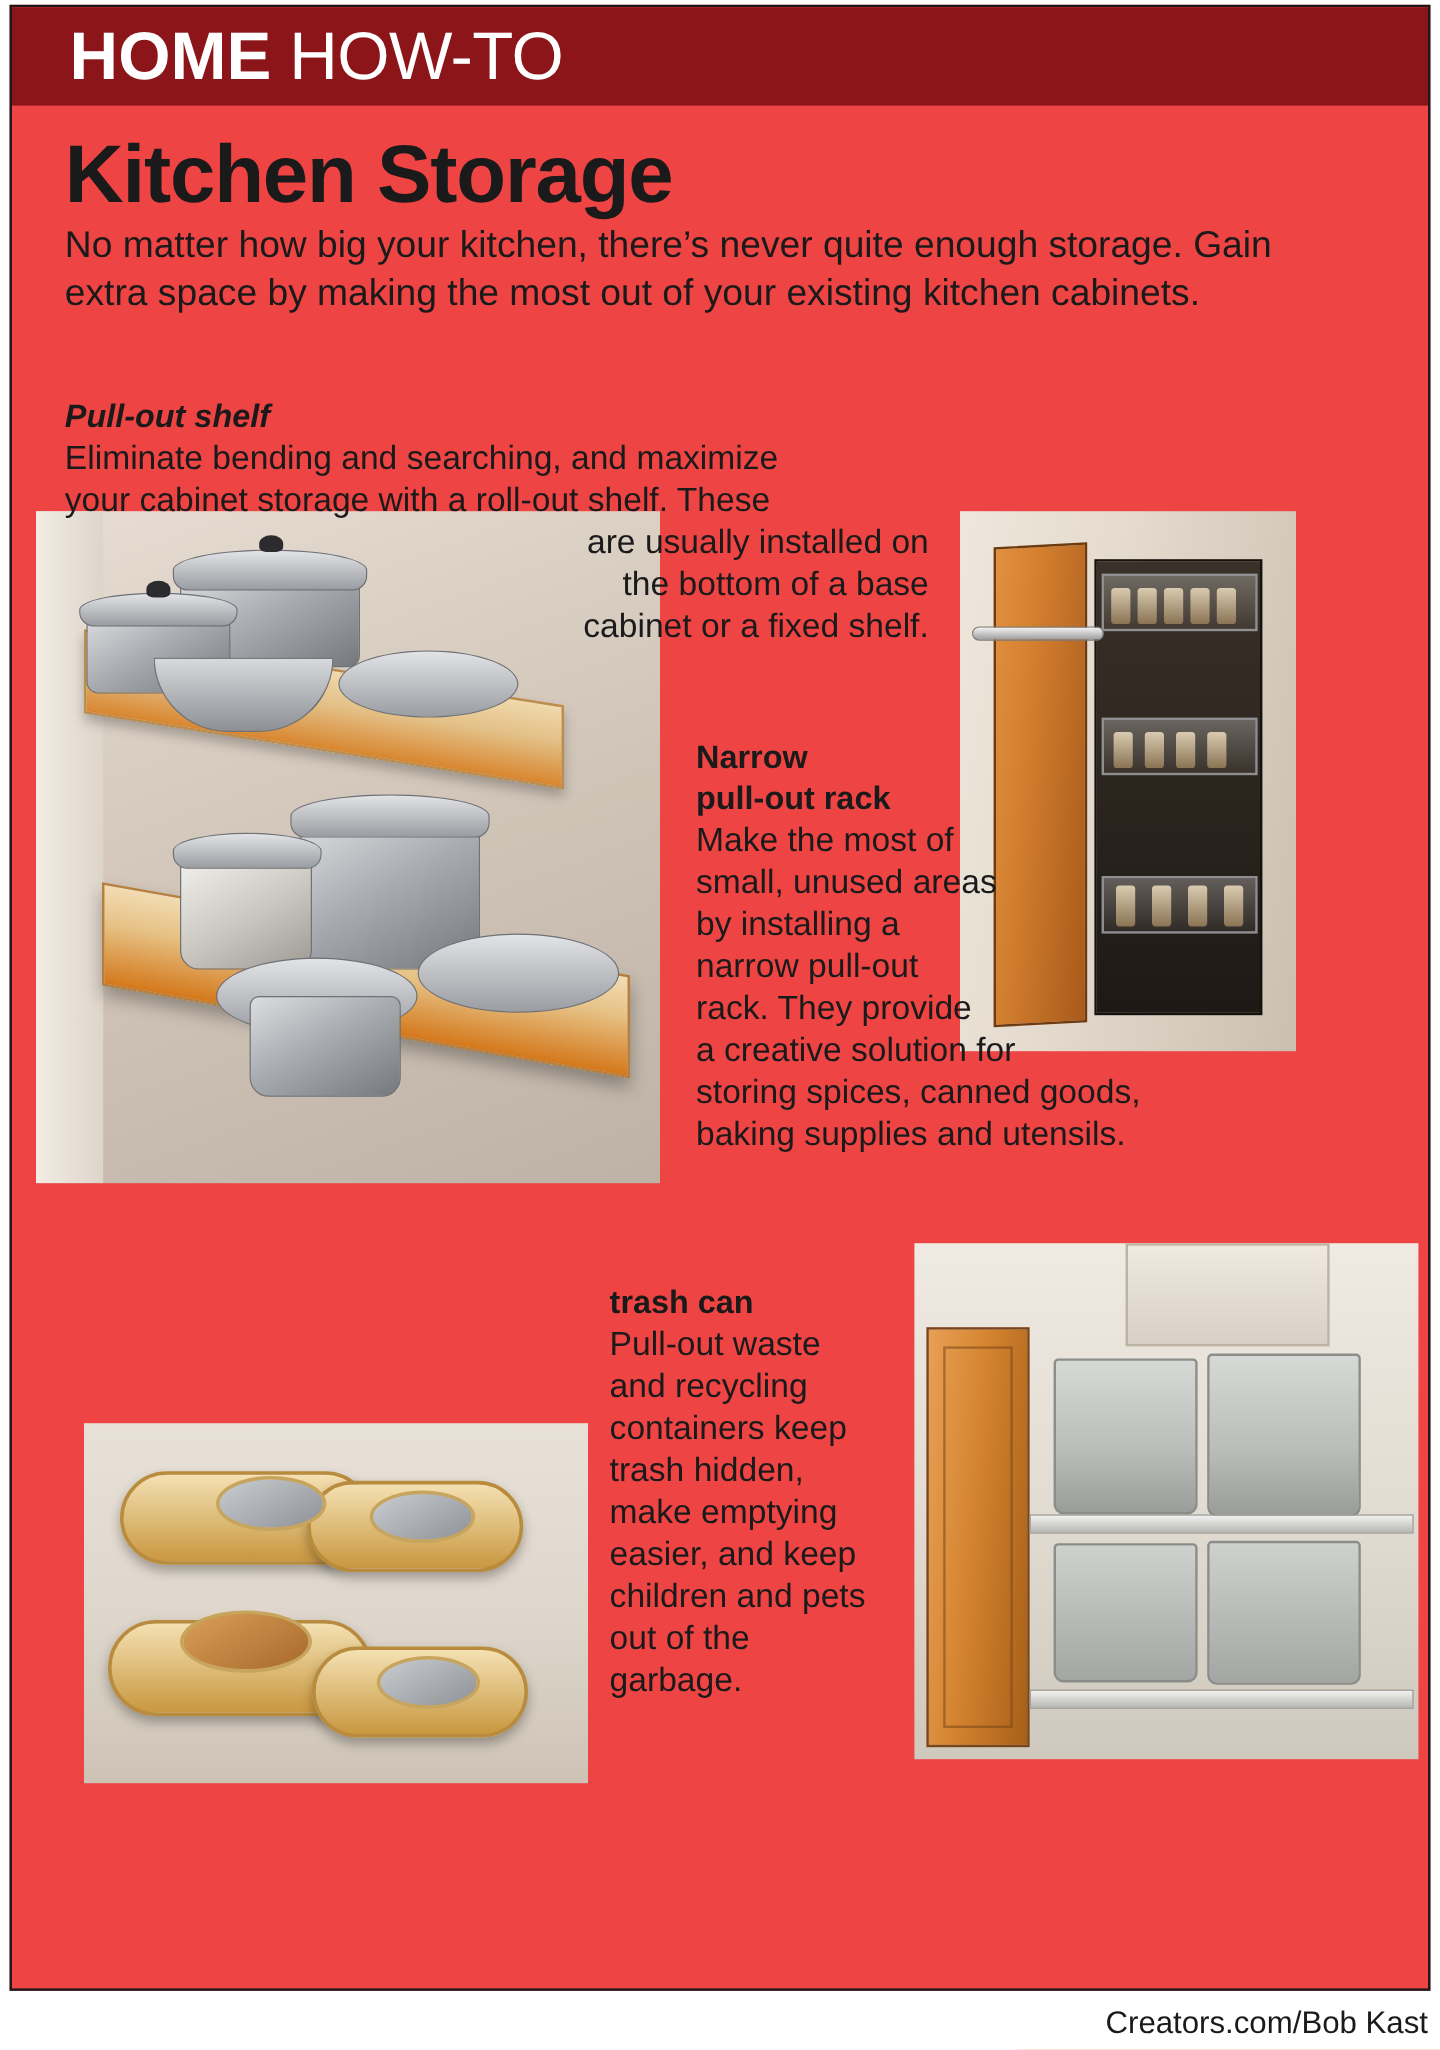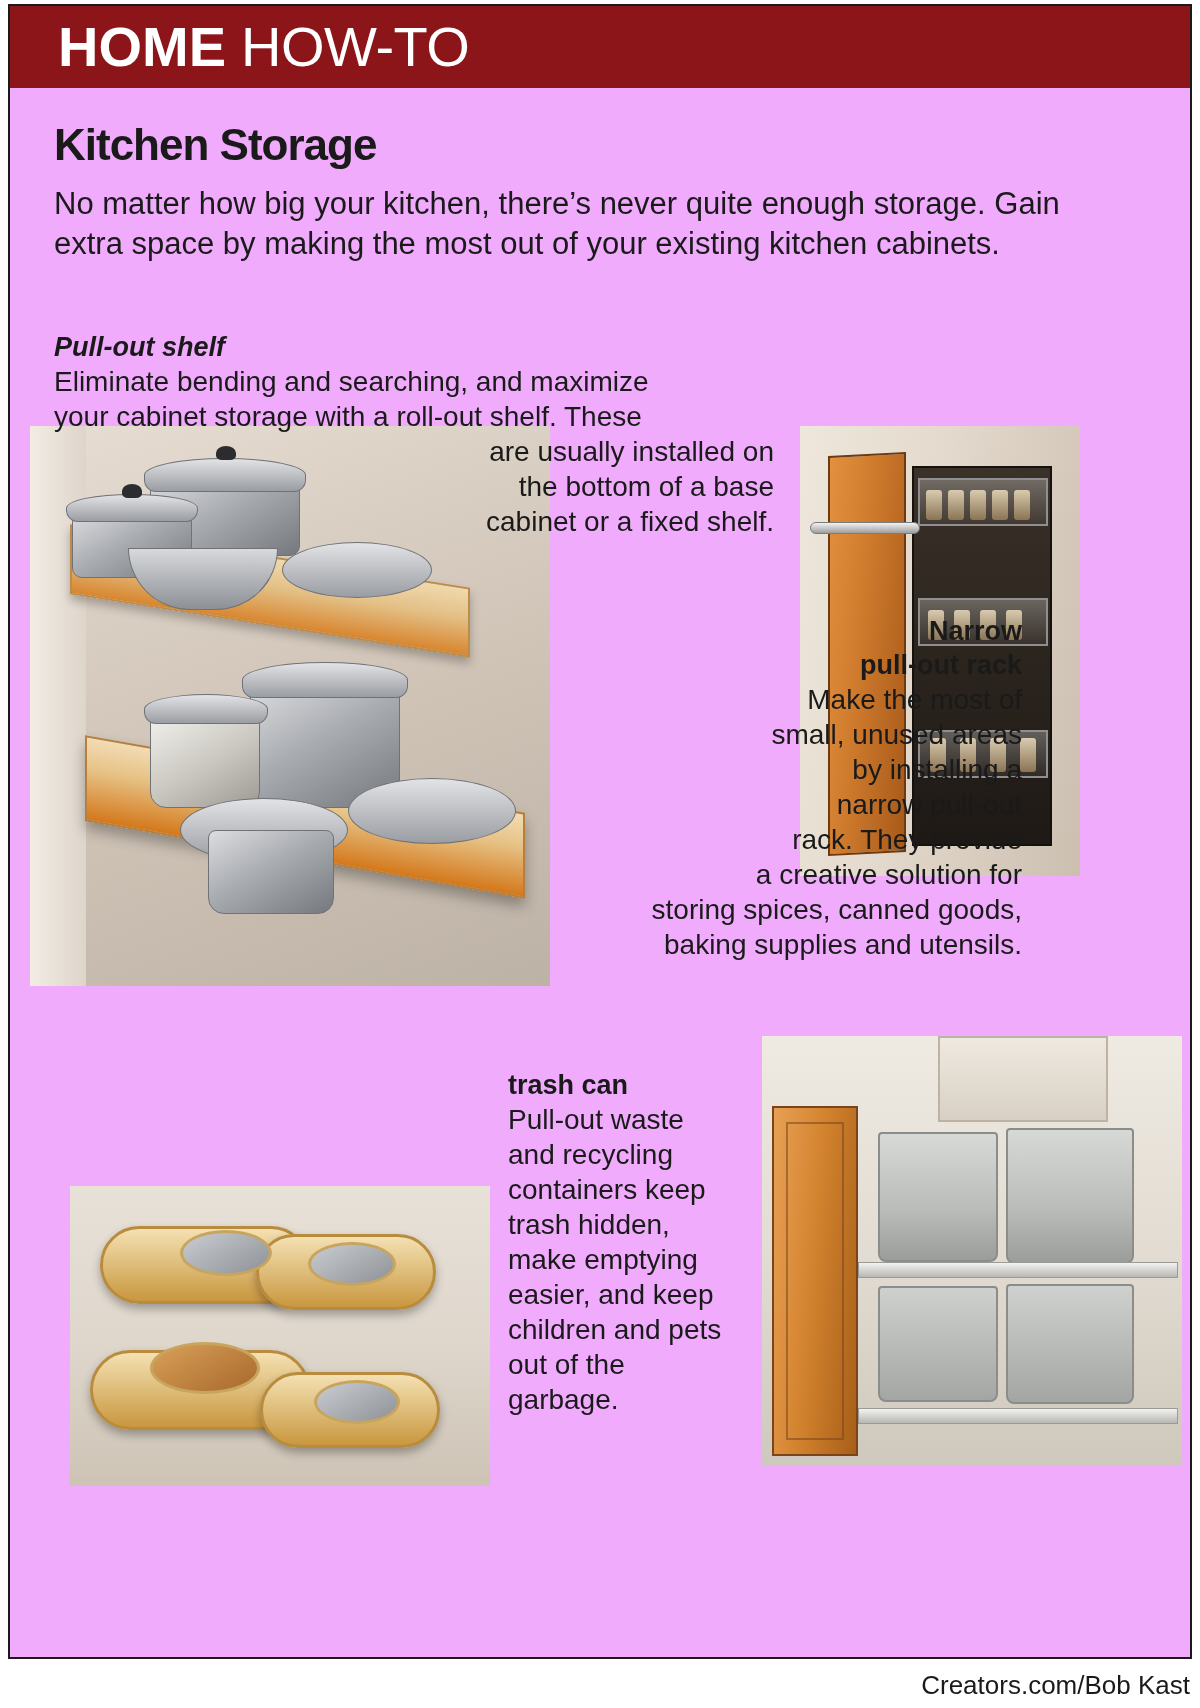--- a/index.html
+++ b/index.html
@@ -18,21 +18,21 @@
     height: 1708px;
     background: #ffffff;
   }
 
   .panel {
     position: absolute;
     left: 8px;
     top: 4px;
     width: 1184px;
     height: 1655px;
-    background: #f0abfc;
+    background: #ef4444;
     border: 2px solid #1a1a1a;
     overflow: hidden;
   }
 
   
   .header-bar {
     position: absolute;
     left: 0; top: 0;
     width: 100%;
     height: 82px;
@@ -54,21 +54,21 @@
   }
   .header-title .hn {
     font-weight: normal;
   }
 
   
   .headline {
     position: absolute;
     left: 44px;
     top: 108px;
-    font-size: 44px;
+    font-size: 68px;
     line-height: 62px;
     font-weight: bold;
     color: #1a1a1a;
     letter-spacing: -1px;
   }
   .intro {
     position: absolute;
     left: 44px;
     top: 178px;
     width: 1020px;
@@ -94,26 +94,25 @@
     width: 720px;
     font-size: 28px;
     line-height: 35px;
   }
   #pullout-block .sec-head { font-size: 27px; line-height: 34px; font-style: italic; }
   #pullout-block .wrap-right { text-align: right; }
 
   
   #narrow-block {
     position: absolute;
-    left: 552px;
+    left: 570px;
     top: 608px;
     width: 460px;
     font-size: 28px;
     line-height: 35px;
-    text-align: right;
   }
   #narrow-block .sec-head { font-size: 27px; line-height: 34px; }
 
   
   #corner-block {
     position: absolute;
     left: 44px;
     top: 978px;
     width: 430px;
     font-size: 28px;

